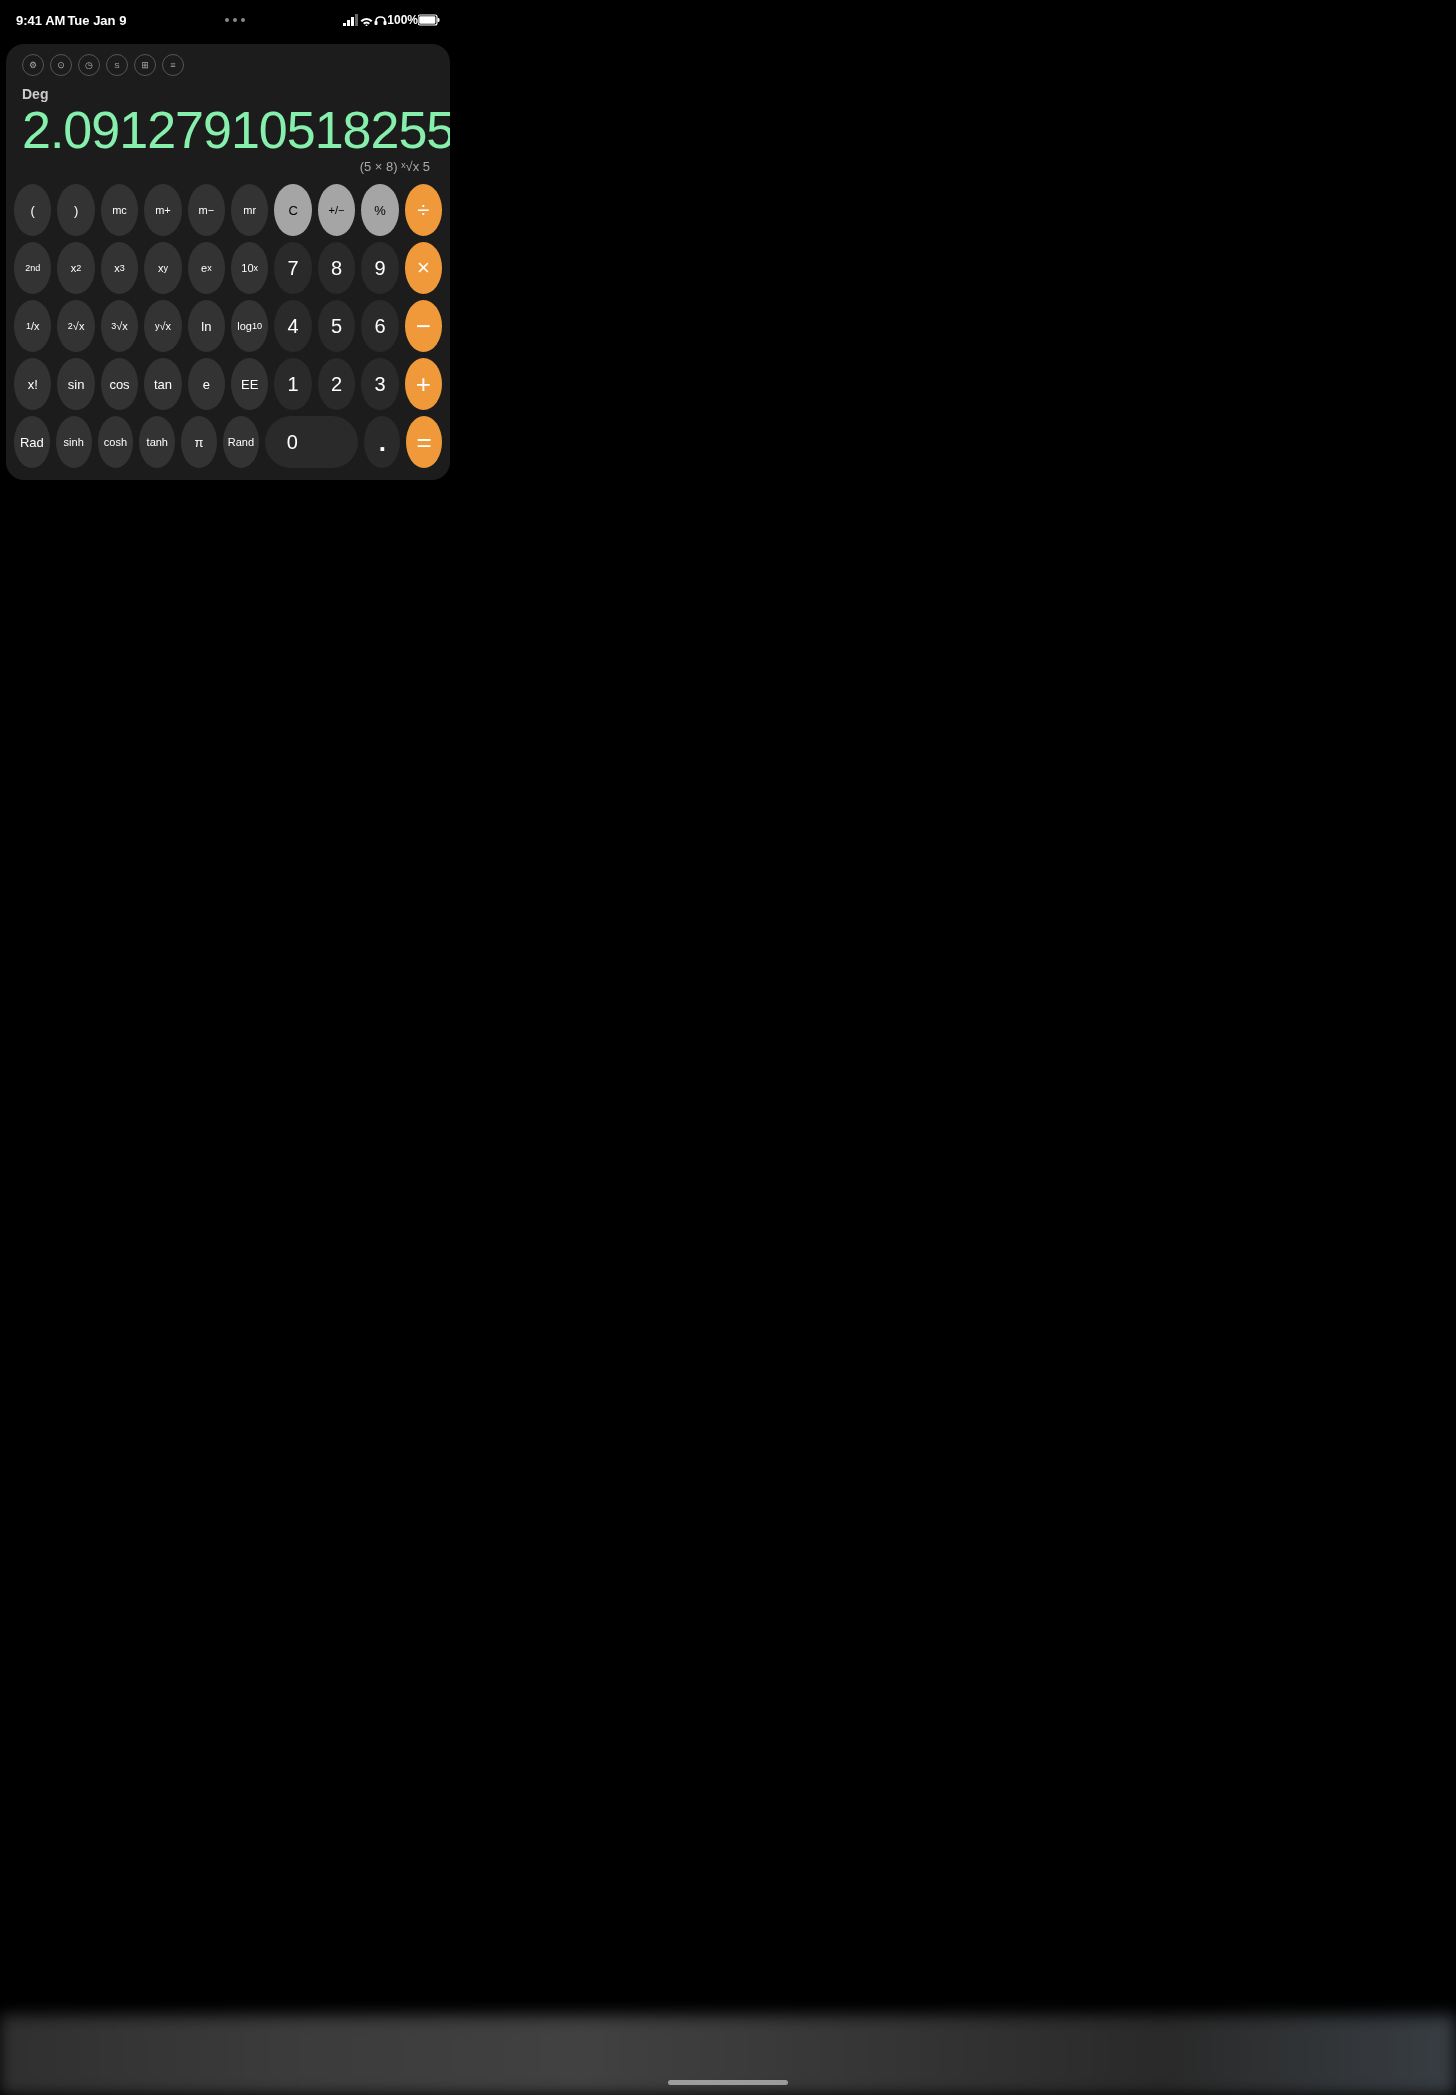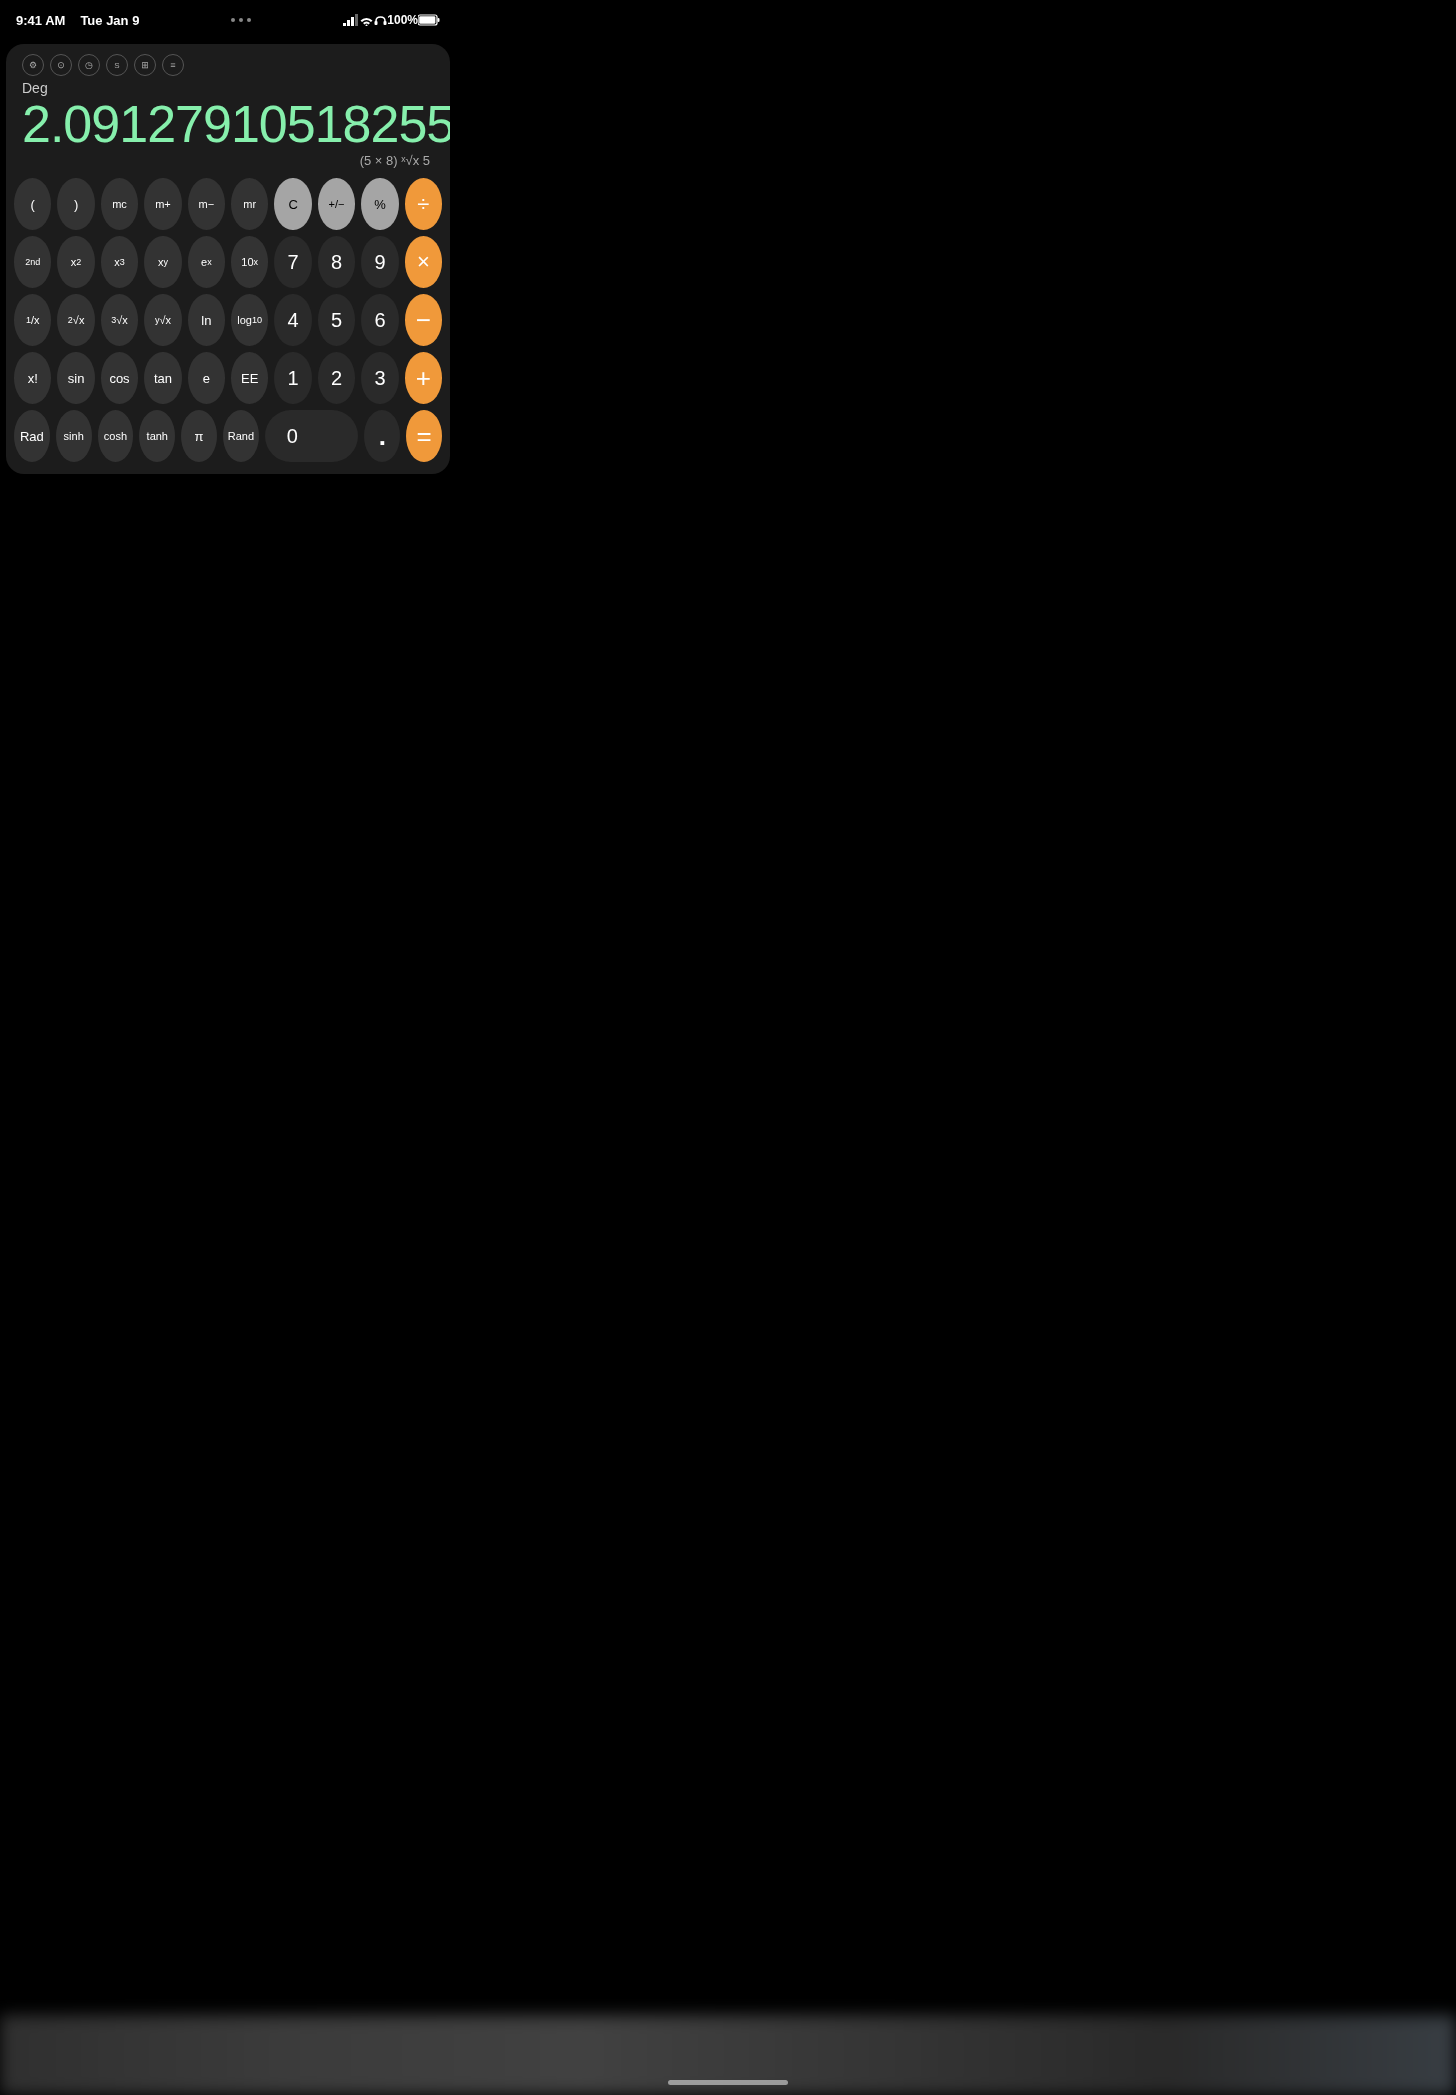--- a/index.html
+++ b/index.html
@@ -86,21 +86,22 @@
     }
     .display-annotation {
       text-align: right;
       font-size: 13px;
       color: #aaa;
       padding-right: 4px;
     }
     .deg-label {
       font-size: 14px;
       color: #ccc;
-      margin-top: 4px;
+      margin-top: 10px;
+      font-weight: bold;
     }
 
     
     .button-grid {
       padding: 6px 8px 12px;
       display: flex;
       flex-direction: column;
       gap: 6px;
     }
     .button-row {
@@ -152,21 +153,21 @@
     }
     .fn-small {
       font-size: 11px;
       text-align: center;
     }
   </style>
 </head>
 <body>
 
 <div class="status-bar">
-  <div style="display:flex; align-items:center; gap:15px;">
+  <div style="display:flex; align-items:center; gap:2px;">
     <span class="status-time">9:41 AM</span>
     <span style="font-size:13px; font-weight:600;">Tue Jan 9</span>
   </div>
   <div class="status-center">
     <div class="status-dot"></div>
     <div class="status-dot"></div>
     <div class="status-dot"></div>
   </div>
   <div class="status-right">
 

